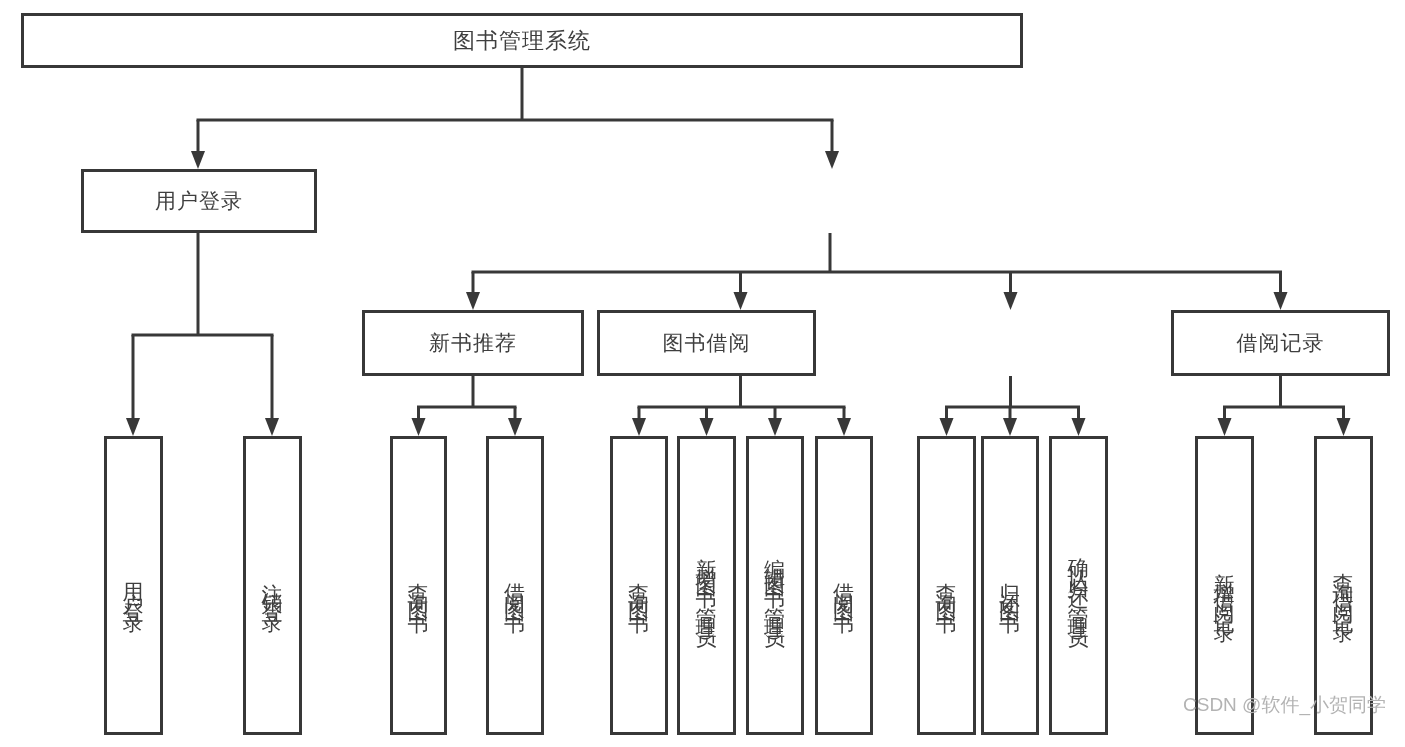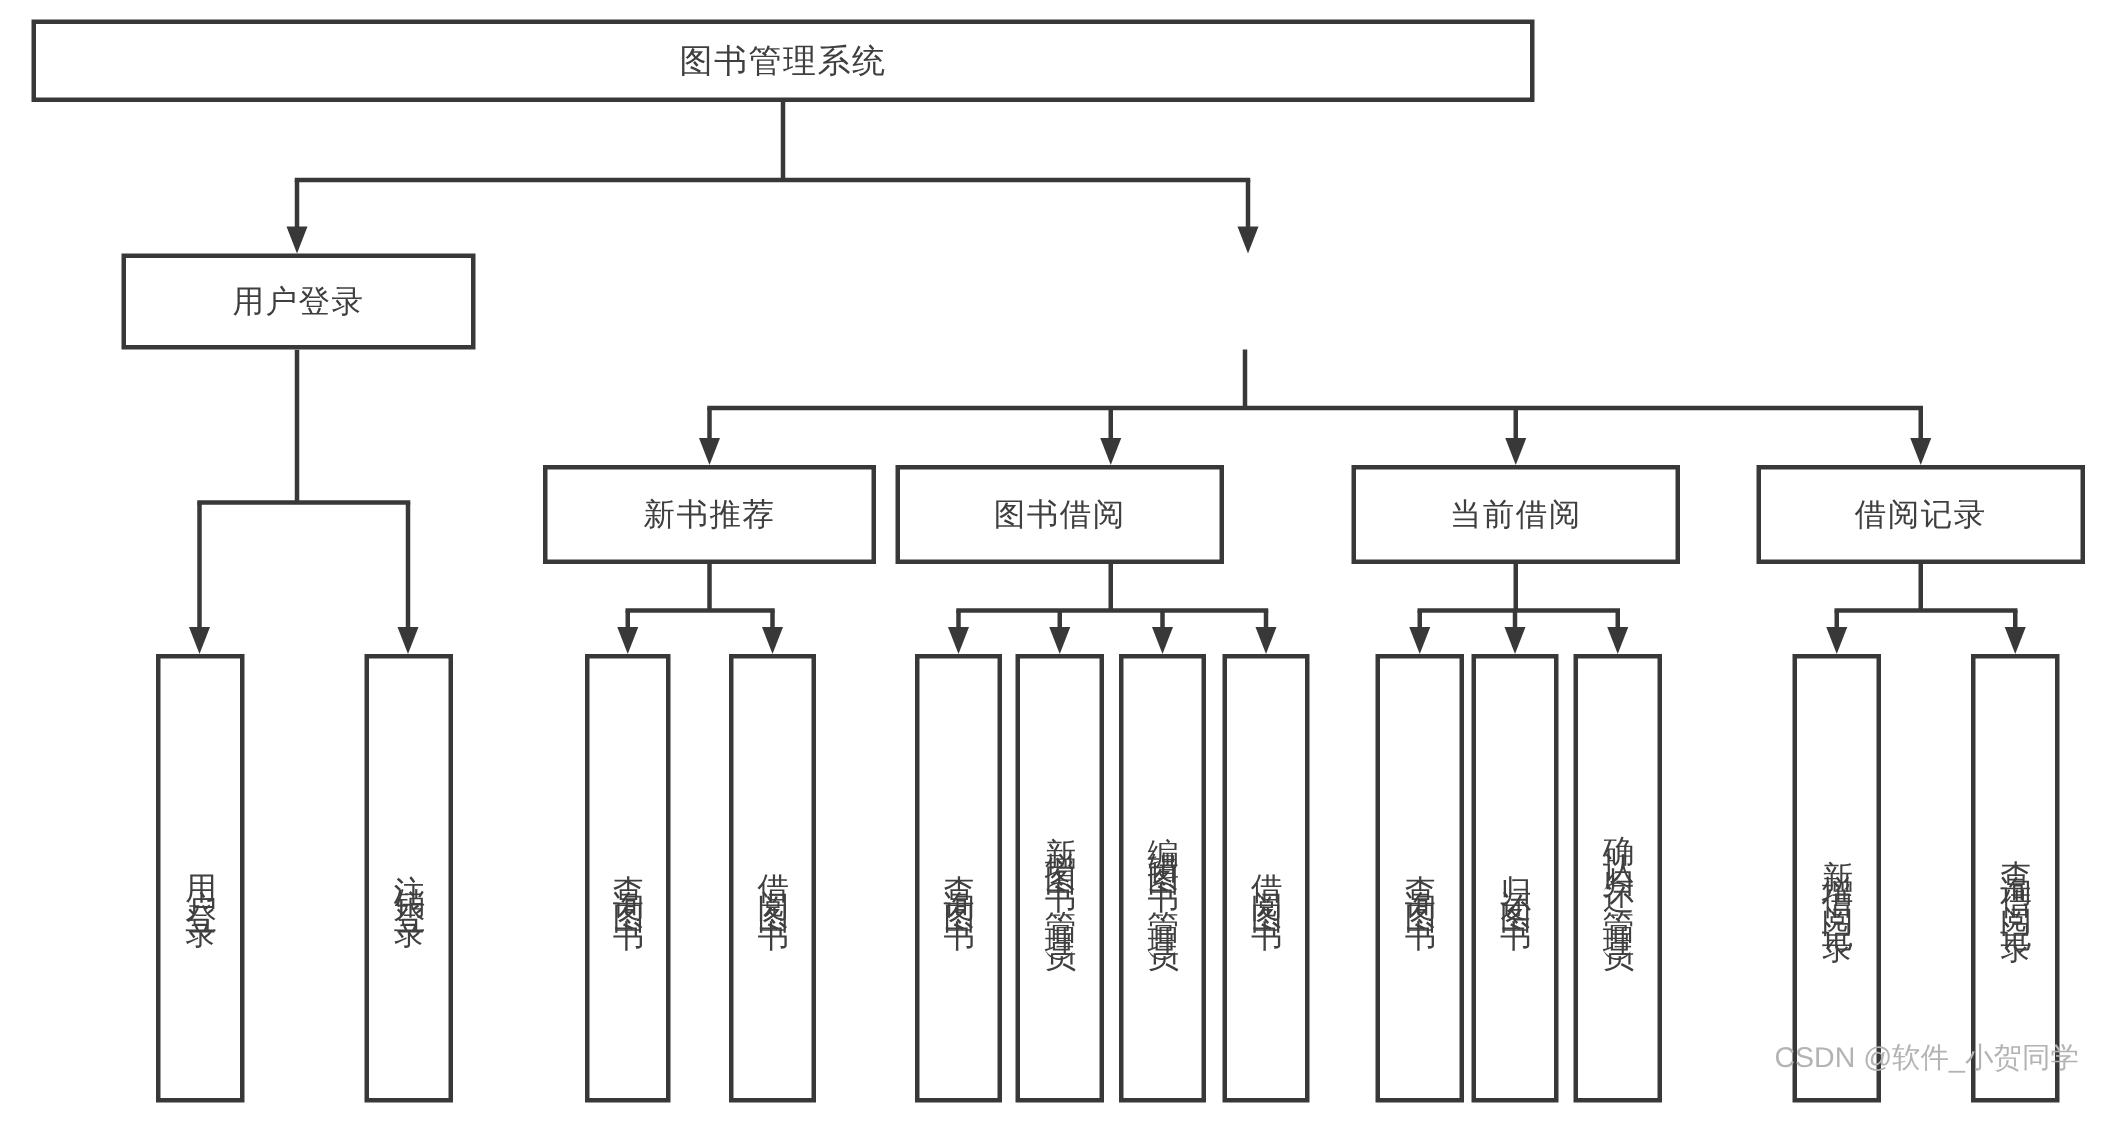--- a/index.html
+++ b/index.html
@@ -127,23 +127,20 @@
   <div class="node" style="left:81px;top:169px;width:236px;height:64px">
     <span class="label">用户登录</span>
   </div>
 
   <div class="node" style="left:362px;top:310px;width:222px;height:66px">
     <span class="label">新书推荐</span>
   </div>
   <div class="node" style="left:597px;top:310px;width:219px;height:66px">
     <span class="label">图书借阅</span>
   </div>
-  <div class="node" style="left:901px;top:310px;width:219px;height:66px">
-    <span class="label">当前借阅</span>
-  </div>
   <div class="node" style="left:1171px;top:310px;width:219px;height:66px">
     <span class="label">借阅记录</span>
   </div>
 
   <div class="node leaf" style="left:104px;top:436px;width:59px;height:299px">
     <span class="vlabel">用户登录</span>
   </div>
   <div class="node leaf" style="left:243px;top:436px;width:59px;height:299px">
     <span class="vlabel">注销登录</span>
   </div>

